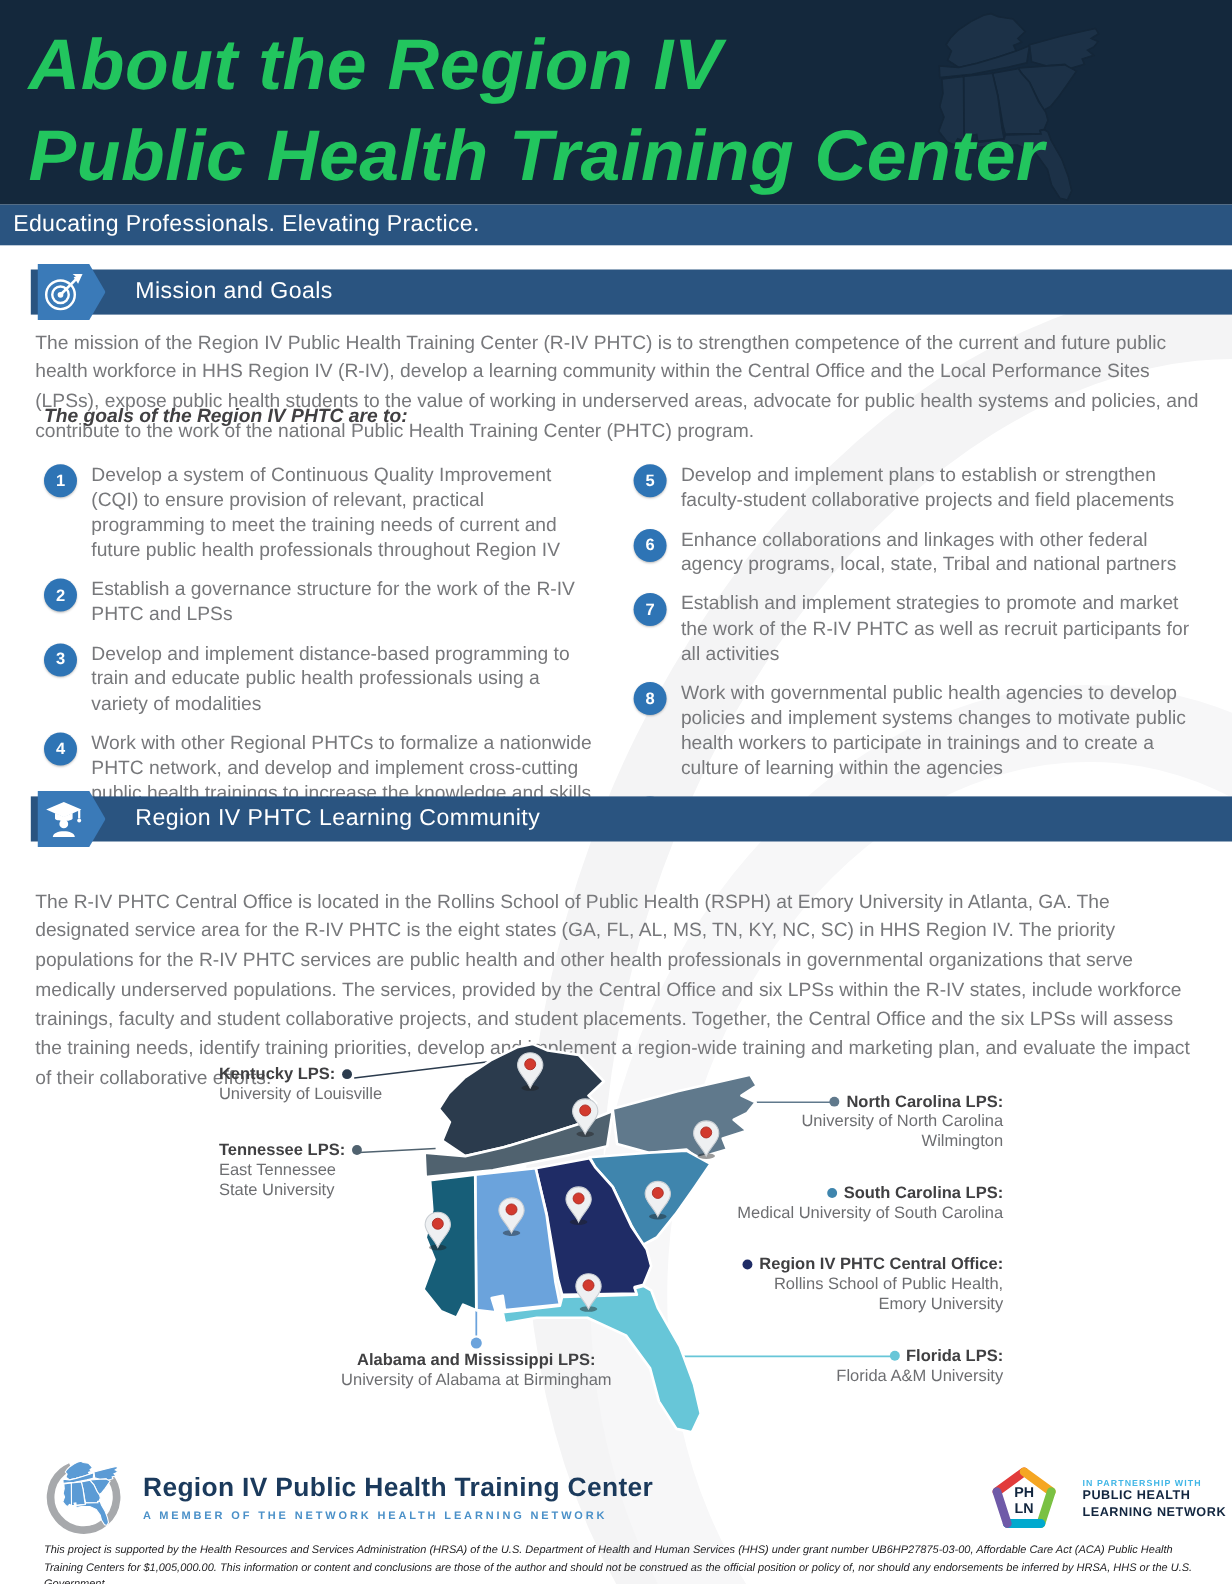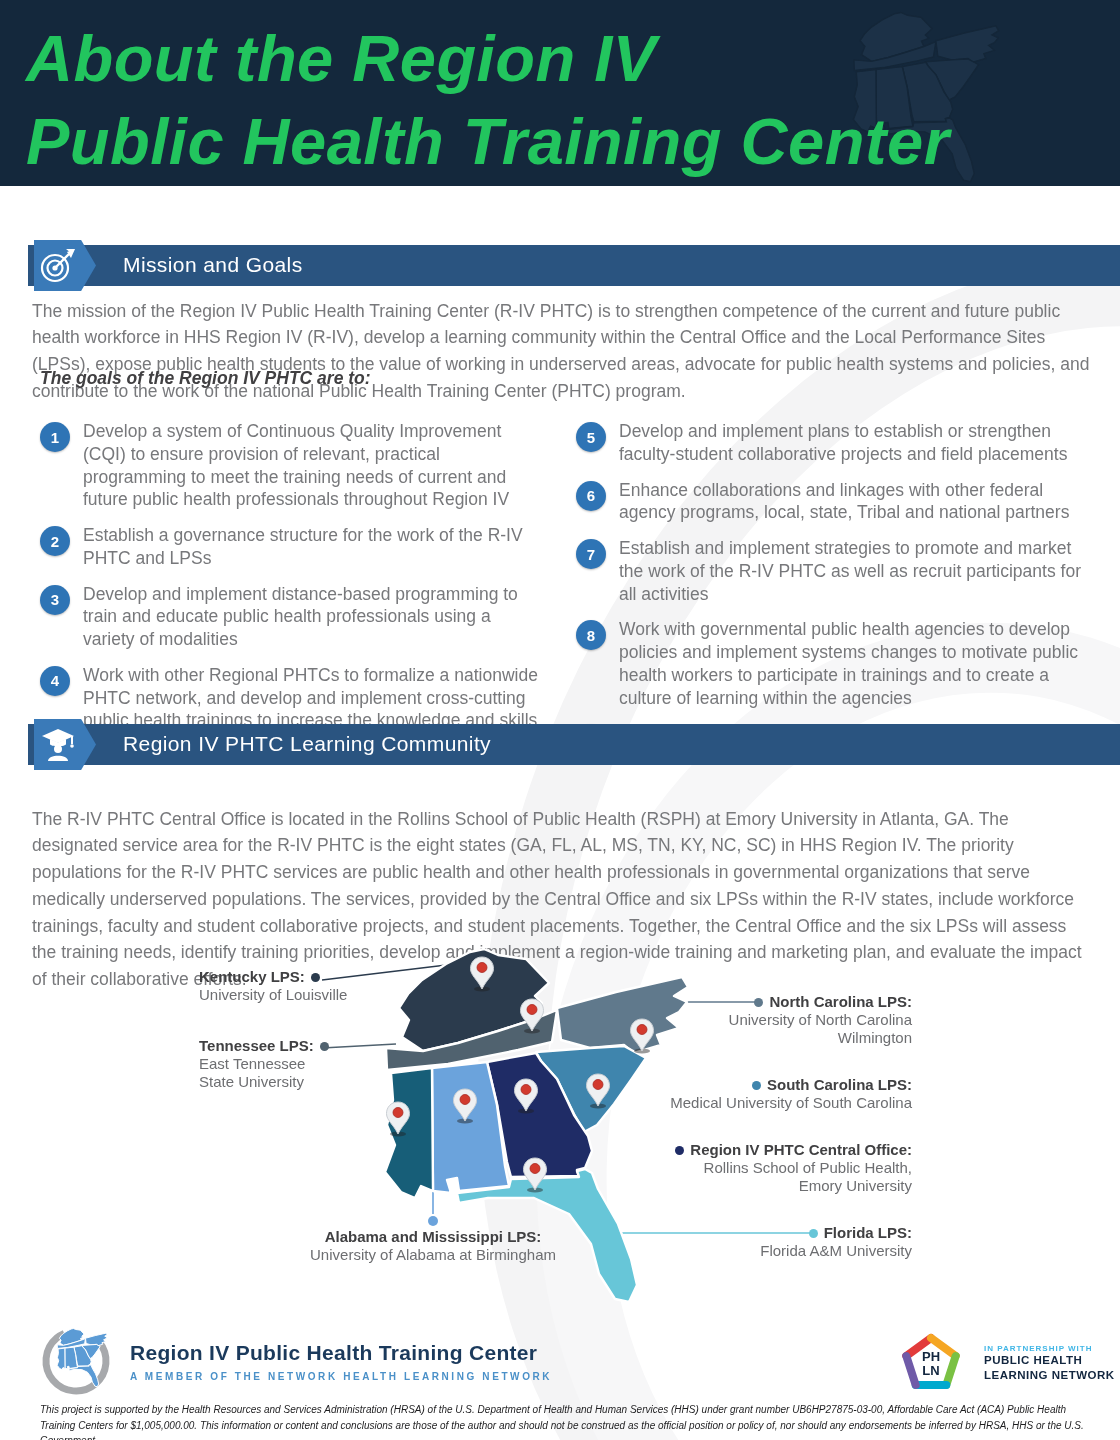--- a/index.html
+++ b/index.html
@@ -45,21 +45,21 @@
   .map-svg{position:absolute;left:330px;top:0;}
   .lines-overlay{position:absolute;left:0;top:0;width:1120px;height:372px;pointer-events:none;}
   .map-label{position:absolute;font-size:15px;line-height:18px;color:#6d6e71;}
   .map-label .lbl-title{font-weight:bold;color:#404042;}
   .map-label.align-right{text-align:right;}
   .map-label.align-center{text-align:center;}
   .dot{display:inline-block;width:9px;height:9px;border-radius:50%;vertical-align:middle;margin:0 6px 2px 6px;}
   .dot.abs{position:absolute;margin:0;}
   
   .footer-left{position:absolute;left:38px;top:1322px;display:flex;align-items:center;gap:8px;}
-  .footer-left .logo-texts .logo-title{color:#1b3a5c;font-size:21px;font-weight:bold;letter-spacing:.3px;}
+  .footer-left .logo-texts .logo-title{color:#1b3a5c;font-size:24px;font-weight:bold;letter-spacing:.3px;}
   .footer-left .logo-texts .logo-sub{color:#4a90c8;font-size:10px;letter-spacing:2.6px;margin-top:6px;font-weight:bold;}
   .footer-right{position:absolute;left:898px;top:1330px;display:flex;align-items:center;gap:20px;}
   .phln-texts .partner{color:#41b6e6;font-size:8px;letter-spacing:1px;font-weight:bold;}
   .phln-texts .nm{color:#12263f;font-size:11.5px;font-weight:bold;letter-spacing:.5px;line-height:1.25;}
   .fine-print{
     position:absolute;left:40px;top:1402px;width:1052px;
     font-size:10px;font-style:italic;color:#1d1d1f;line-height:1.55;
   }
 </style>
 </head>
@@ -98,20 +98,23 @@
             <use href="#st-sc"></use>
           <use href="#st-ga"></use>
             <use href="#st-al"></use>
             <use href="#st-ms"></use>
             <use href="#st-fl"></use>
         </g>
       </g>
     </svg>
     <h1><span>About the Region IV</span><br><span>Public Health Training Center</span></h1>
   </div>
+  <div class="tagline-bar">
+    <span>Educating Professionals. Elevating Practice.</span>
+  </div>
 
   <div class="section-bar" style="top:245px;">
     <div class="icon-holder">
       <svg width="40" height="40" viewBox="0 0 40 40">
         <circle cx="17" cy="22" r="13" fill="none" stroke="#fff" stroke-width="2.2"></circle>
         <circle cx="17" cy="22" r="7.5" fill="none" stroke="#fff" stroke-width="2.2"></circle>
         <circle cx="17" cy="22" r="2.6" fill="#fff"></circle>
         <line x1="17" y1="22" x2="31" y2="8" stroke="#fff" stroke-width="2.4"></line>
         <path d="M28,3 L37,3 L33,7 Z" fill="#fff"></path>
         <path d="M33,12 L37,3 L29,6 Z" fill="#fff"></path>

